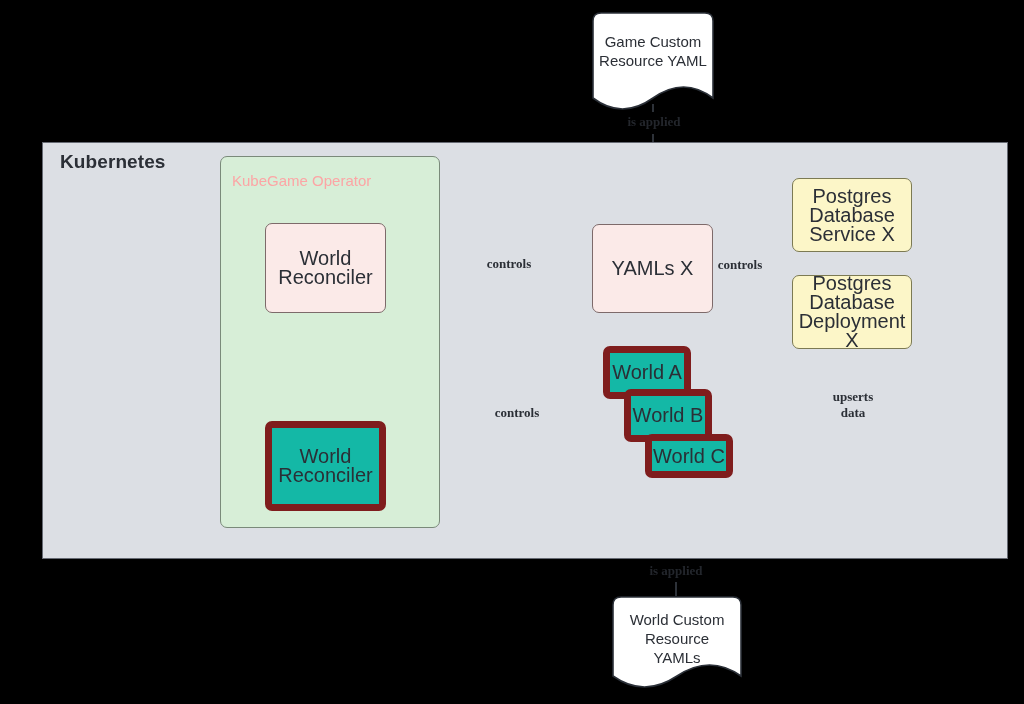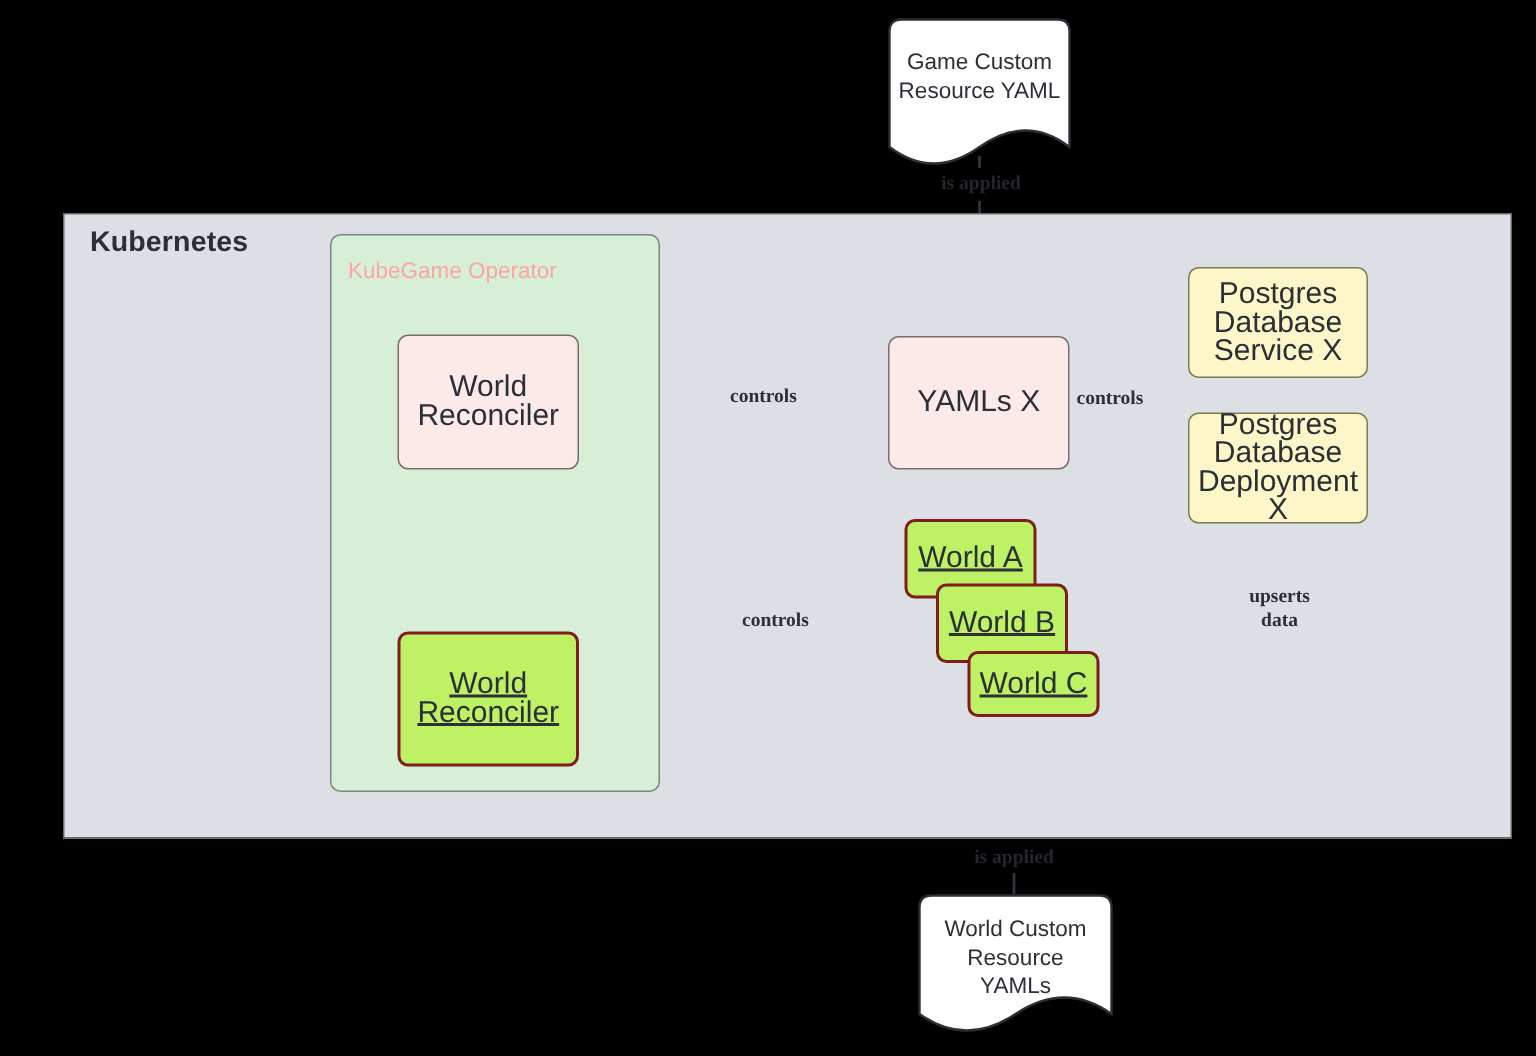--- a/index.html
+++ b/index.html
@@ -69,23 +69,22 @@
   }
 
   .rounded {
     border-radius: 7px;
   }
   .pink {
     background: #fbeae8;
     border: 1px solid #7d6a6a;
   }
   .blue {
-    background: #bef264;
-    border: 2px solid #7f1d1d;
-    text-decoration: underline;
+    background: #14b8a6;
+    border: 7px solid #7f1d1d;
   }
   .yellow {
     background: #fcf6c8;
     border: 1px solid #7c7a53;
   }
 
   #game-reconciler { left: 265px; top: 223px; width: 121px; height: 90px; }
   #world-reconciler { left: 265px; top: 373px; width: 121px; height: 90px; margin-top: 48px; }
   #game-x { left: 592px; top: 224px; width: 121px; height: 89px; }
   #pg-service { left: 792px; top: 178px; width: 120px; height: 74px; }

